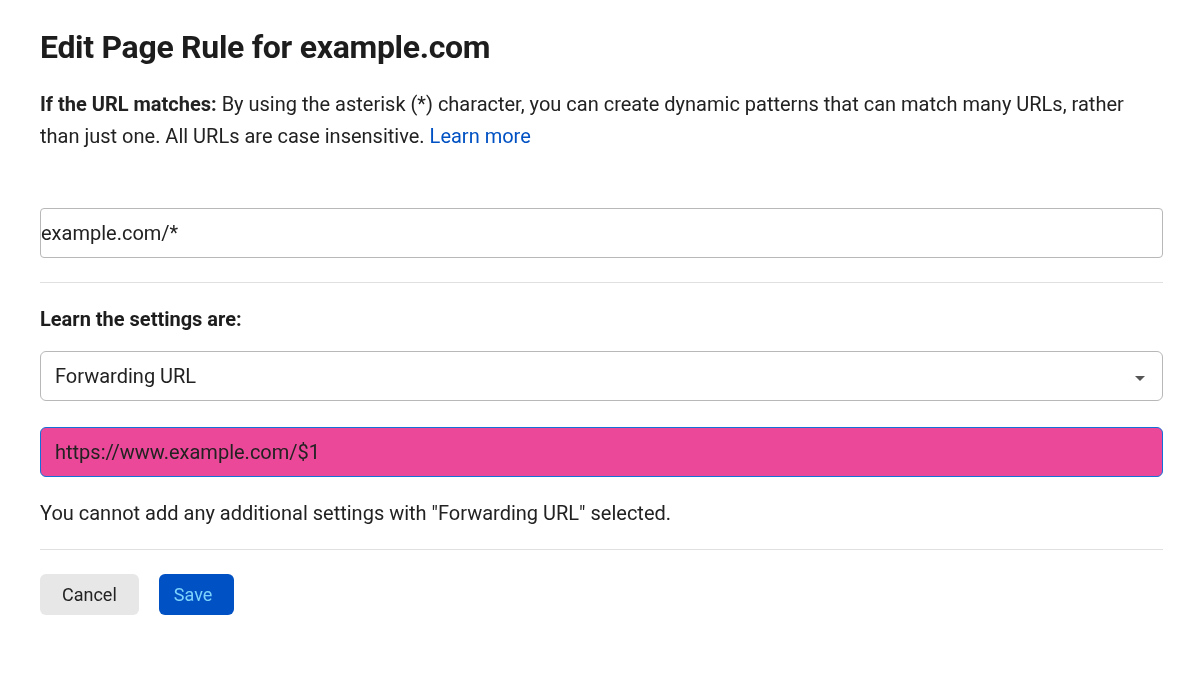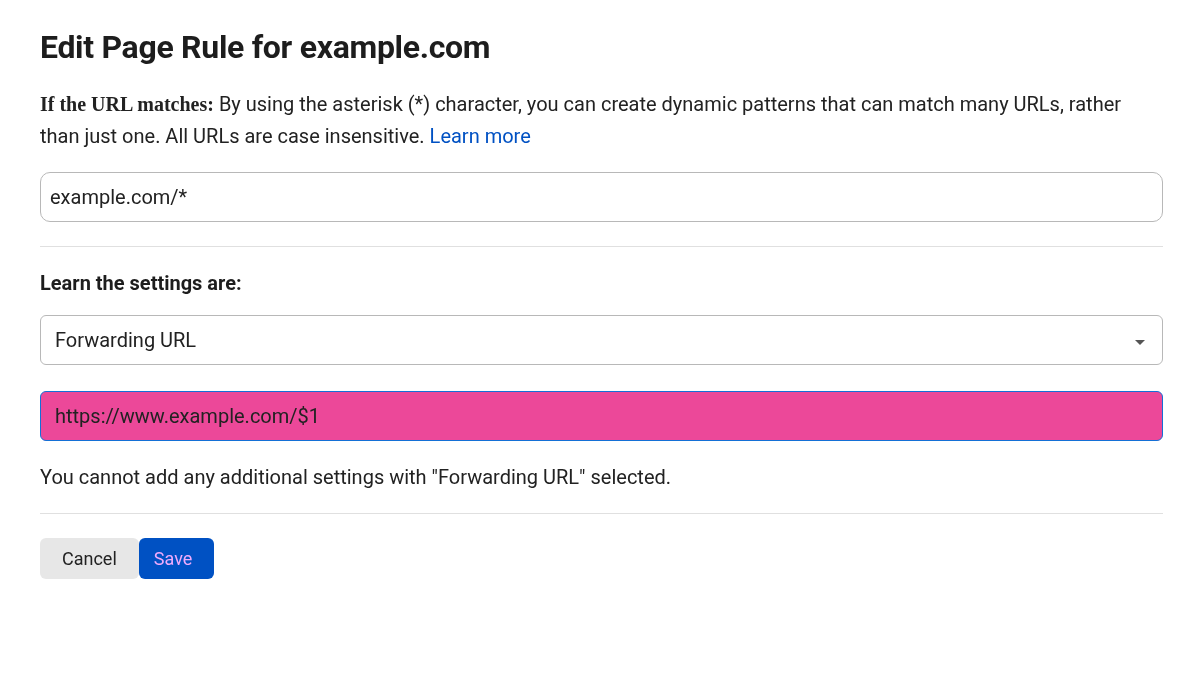--- a/index.html
+++ b/index.html
@@ -20,36 +20,36 @@
       letter-spacing: -0.3px;
     }
     .description {
       font-size: 20px;
       line-height: 1.6;
       margin-bottom: 20px;
       color: #222;
     }
     .description strong {
       font-weight: 700;
-      font-family: Liberation Serif, serif;
     }
     .learn-more {
       color: #0051c3;
       text-decoration: none;
       cursor: pointer;
     }
     .url-input {
       width: 100%;
       font-size: 20px;
-      padding: 12px 9px;
+      padding: 12px 0;
       border: 1px solid #b8b8b8;
-      border-radius: 10px;
+      border-radius: 4px;
       color: #222;
       font-family: inherit;
       background: #fff;
+      margin-top: 36px;
     }
     hr.divider {
       border: none;
       border-top: 1px solid #e0e0e0;
       margin: 24px 0;
     }
     .section-label {
       font-size: 20px;
       font-weight: 700;
       margin-bottom: 20px;
@@ -90,36 +90,37 @@
       background: #ec4899;
       margin-bottom: 24px;
     }
     .info-text {
       font-size: 20px;
       color: #222;
       margin-bottom: 8px;
     }
     .button-row {
       display: flex;
+      gap: 20px;
     }
     .btn {
       font-size: 18px;
       padding: 10px 22px;
       border-radius: 6px;
       border: none;
       cursor: pointer;
       font-family: inherit;
     }
     .btn-cancel {
       background: #e7e7e7;
       color: #222;
     }
     .btn-save {
       background: #0051c3;
-      color: #f0abfc;
+      color: #7dd3fc;
       padding-left: 15px;
     }
   </style>
 </head>
 <body>
 
 
 
 <h1>Edit Page Rule for example.com</h1>
 

